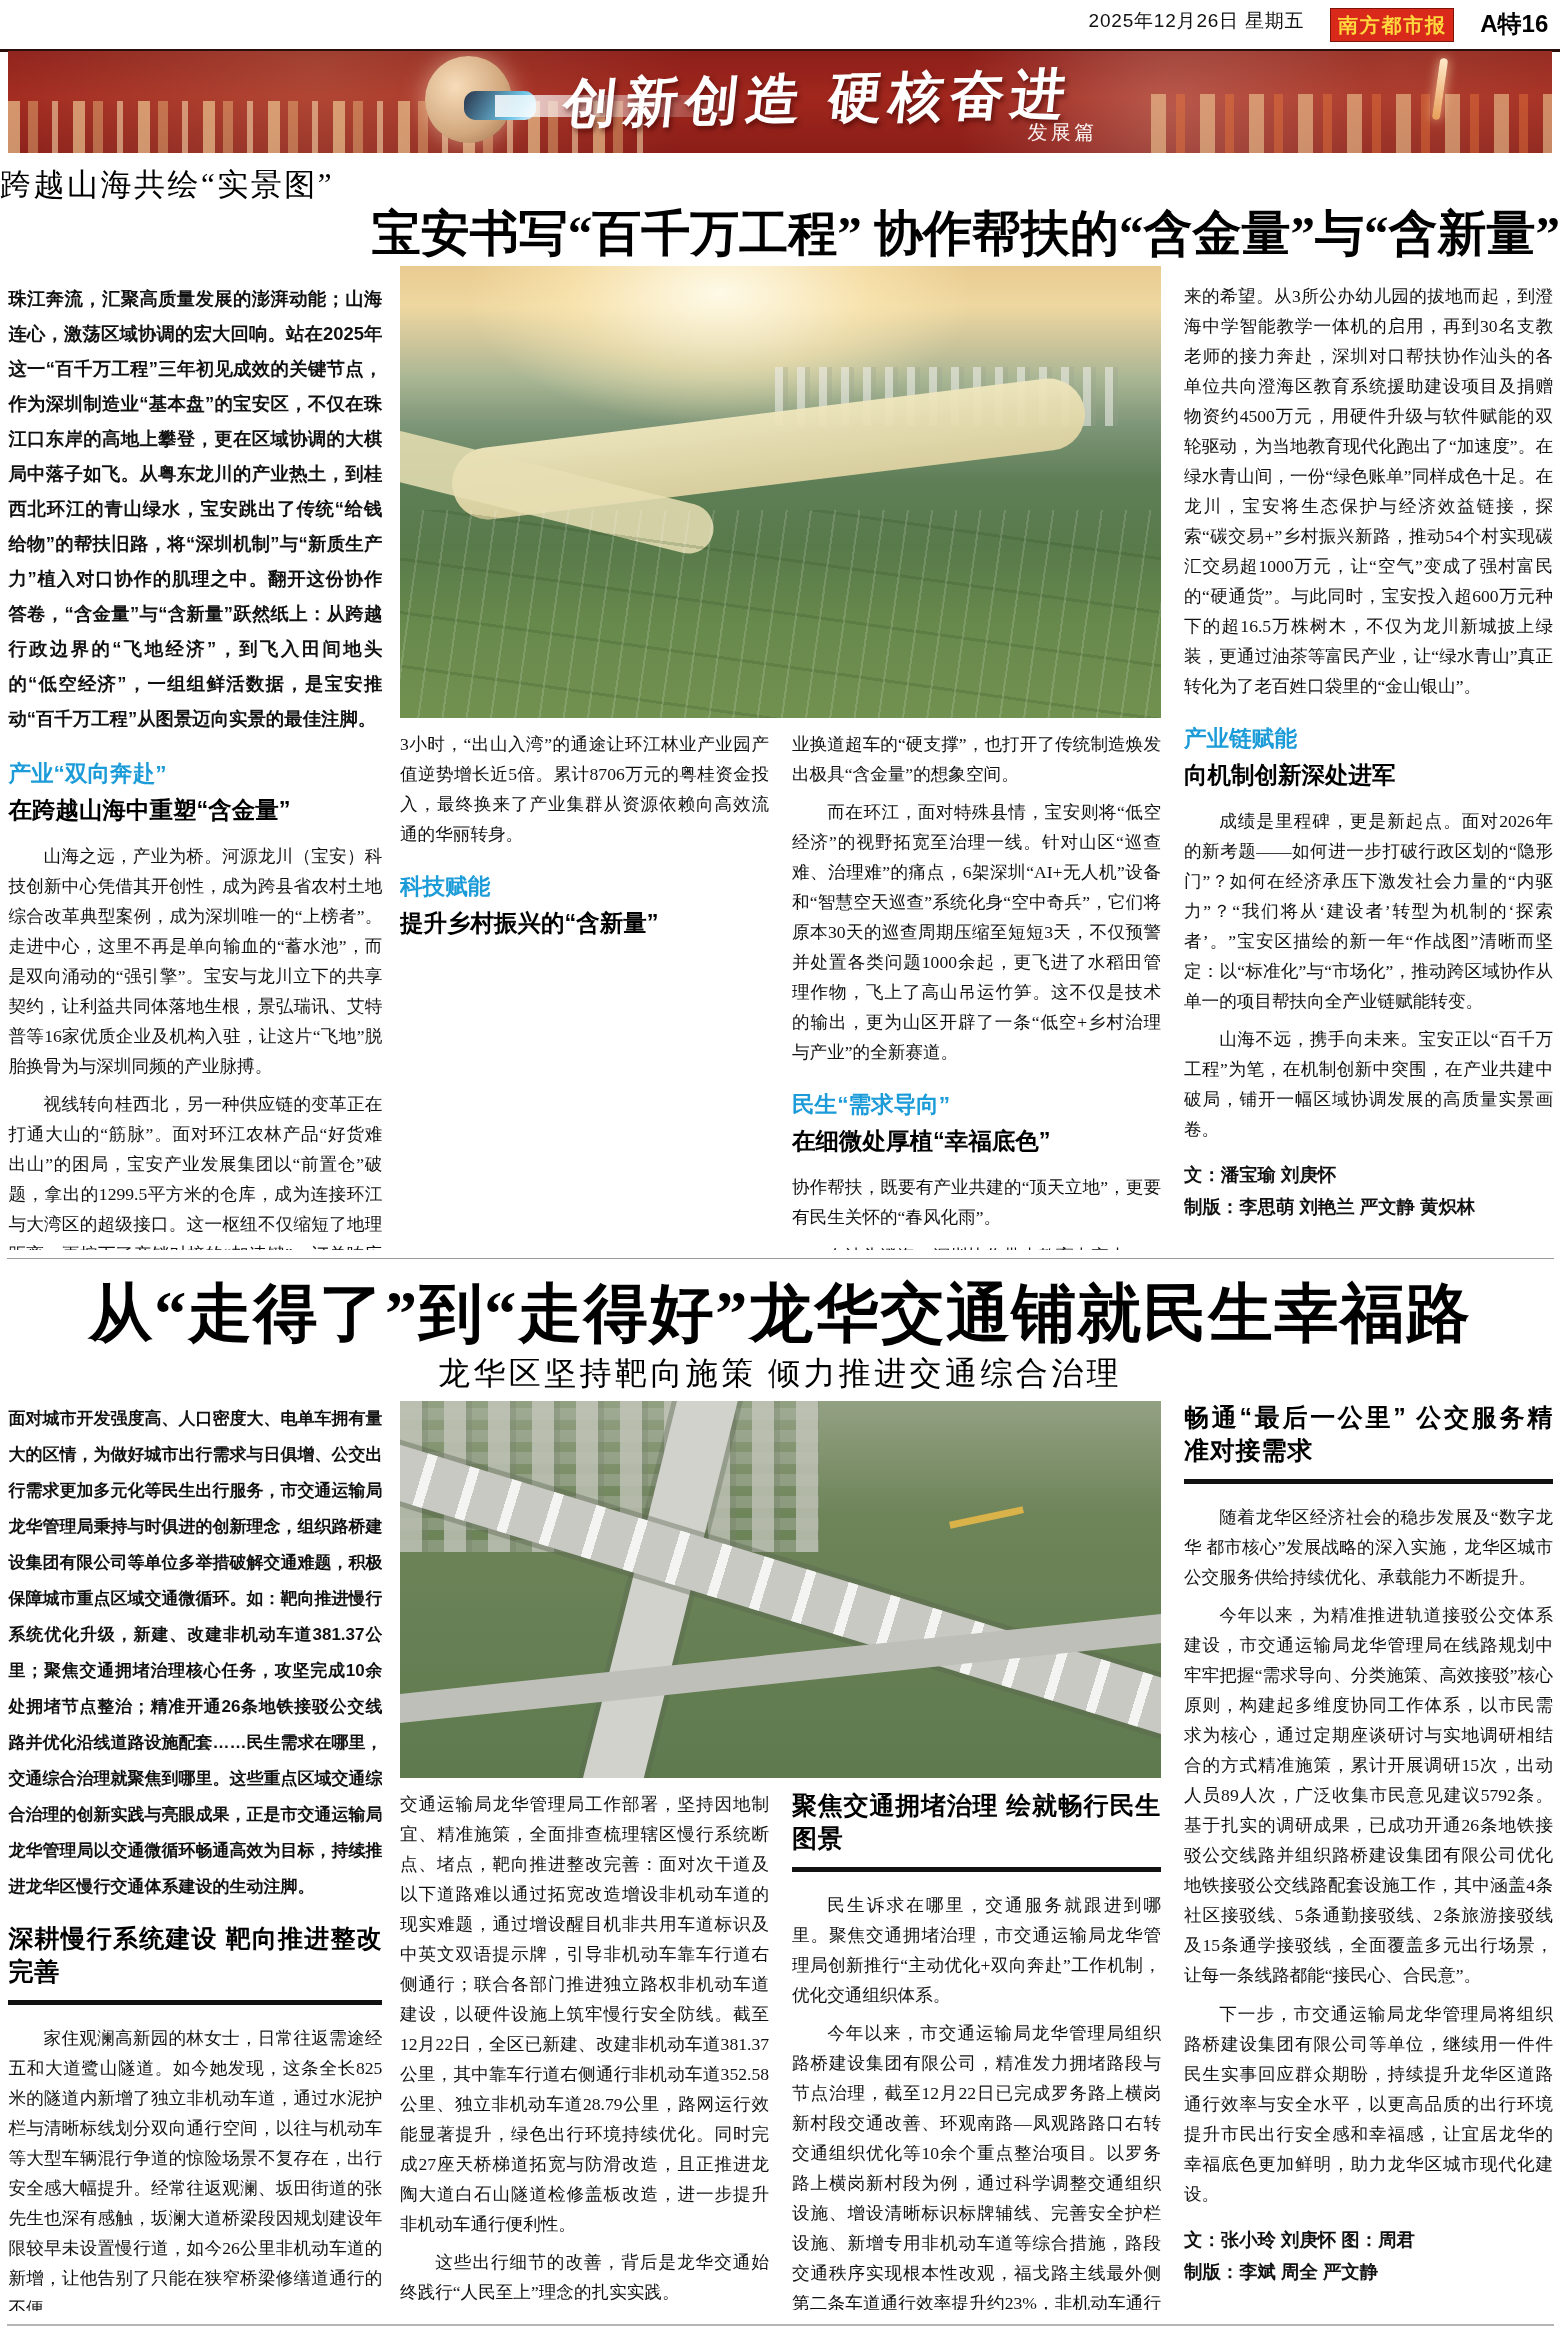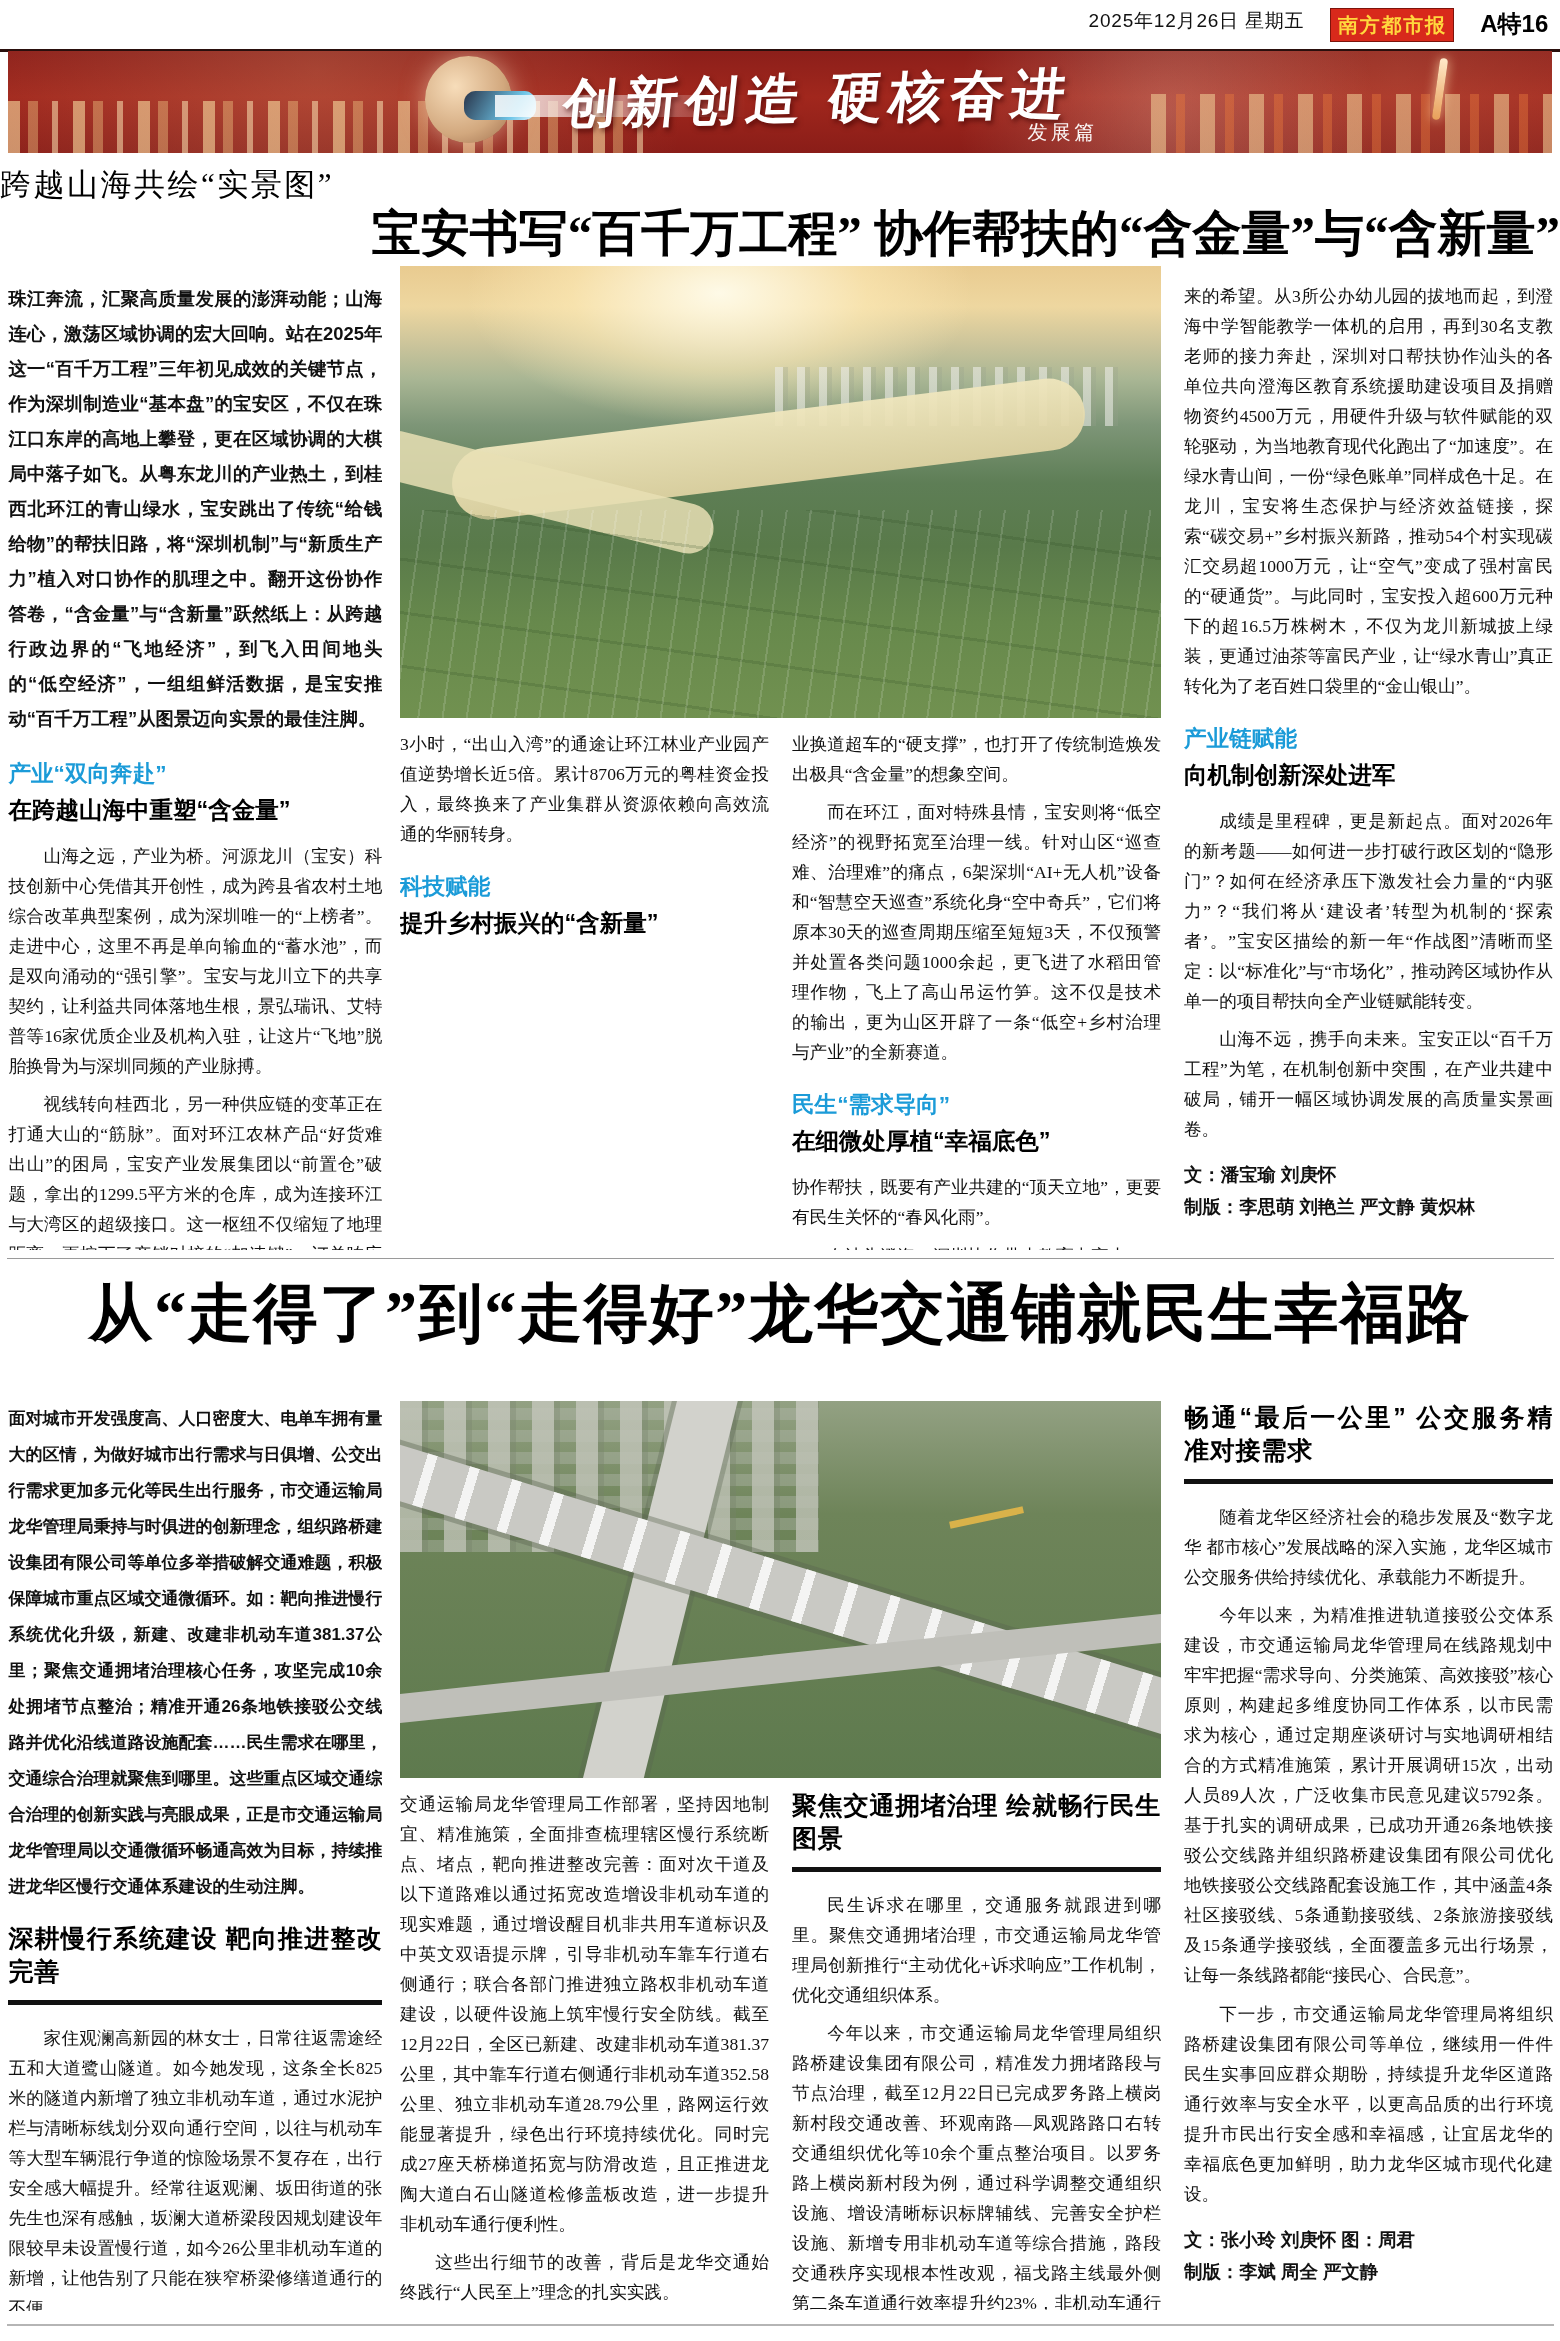--- a/index.html
+++ b/index.html
@@ -175,20 +175,21 @@
       </div>
     <div class="credits">
       <div>文：潘宝瑜 刘庚怀</div>
       <div>制版：李思萌 刘艳兰 严文静 黄炽林</div>
     </div>
   </div>
 
   <div class="sep1"></div>
 
   <div class="headline2">从“走得了”到“走得好”龙华交通铺就民生幸福路</div>
+  <div class="subheadline2">龙华区坚持靶向施策 倾力推进交通综合治理</div>
 
   <div class="photo2">
     <div class="blocks"></div>
     <div class="road2"></div>
     <div class="road1"></div>
     <div class="road3"></div>
     <div class="crane"></div>
   </div>
 
   <div class="col" style="left:8.4px;top:1401px;width:374px;height:910px;">
@@ -207,21 +208,21 @@
     <div class="noind">
         <p>交通运输局龙华管理局工作部署，坚持因地制宜、精准施策，全面排查梳理辖区慢行系统断点、堵点，靶向推进整改完善：面对次干道及以下道路难以通过拓宽改造增设非机动车道的现实难题，通过增设醒目机非共用车道标识及中英文双语提示牌，引导非机动车靠车行道右侧通行；联合各部门推进独立路权非机动车道建设，以硬件设施上筑牢慢行安全防线。截至12月22日，全区已新建、改建非机动车道381.37公里，其中靠车行道右侧通行非机动车道352.58公里、独立非机动车道28.79公里，路网运行效能显著提升，绿色出行环境持续优化。同时完成27座天桥梯道拓宽与防滑改造，且正推进龙陶大道白石山隧道检修盖板改造，进一步提升非机动车通行便利性。</p>
         <p>这些出行细节的改善，背后是龙华交通始终践行“人民至上”理念的扎实实践。</p>
       </div>
   </div>
 
   <div class="col" style="left:792px;top:1789px;width:369px;height:521px;">
     <div class="barhead">聚焦交通拥堵治理 绘就畅行民生图景</div>
     <div class="barrule"></div>
     <div>
-        <p>民生诉求在哪里，交通服务就跟进到哪里。聚焦交通拥堵治理，市交通运输局龙华管理局创新推行“主动优化+诉求响应”工作机制，优化交通组织体系。</p>
+        <p>民生诉求在哪里，交通服务就跟进到哪里。聚焦交通拥堵治理，市交通运输局龙华管理局创新推行“主动优化+双向奔赴”工作机制，优化交通组织体系。</p>
         <p>今年以来，市交通运输局龙华管理局组织路桥建设集团有限公司，精准发力拥堵路段与节点治理，截至12月22日已完成罗务路上横岗新村段交通改善、环观南路—凤观路路口右转交通组织优化等10余个重点整治项目。以罗务路上横岗新村段为例，通过科学调整交通组织设施、增设清晰标识标牌辅线、完善安全护栏设施、新增专用非机动车道等综合措施，路段交通秩序实现根本性改观，福戈路主线最外侧第二条车道通行效率提升约23%，非机动车通行安全性与便捷性得到显著落实。</p>
       </div>
   </div>
 
   <div class="col" style="left:1184px;top:1401px;width:369px;height:910px;">
     <div class="barhead">畅通“最后一公里” 公交服务精准对接需求</div>
     <div class="barrule"></div>
     <div>
         <p>随着龙华区经济社会的稳步发展及“数字龙华 都市核心”发展战略的深入实施，龙华区城市公交服务供给持续优化、承载能力不断提升。</p>
         <p>今年以来，为精准推进轨道接驳公交体系建设，市交通运输局龙华管理局在线路规划中牢牢把握“需求导向、分类施策、高效接驳”核心原则，构建起多维度协同工作体系，以市民需求为核心，通过定期座谈研讨与实地调研相结合的方式精准施策，累计开展调研15次，出动人员89人次，广泛收集市民意见建议5792条。基于扎实的调研成果，已成功开通26条地铁接驳公交线路并组织路桥建设集团有限公司优化地铁接驳公交线路配套设施工作，其中涵盖4条社区接驳线、5条通勤接驳线、2条旅游接驳线及15条通学接驳线，全面覆盖多元出行场景，让每一条线路都能“接民心、合民意”。</p>

